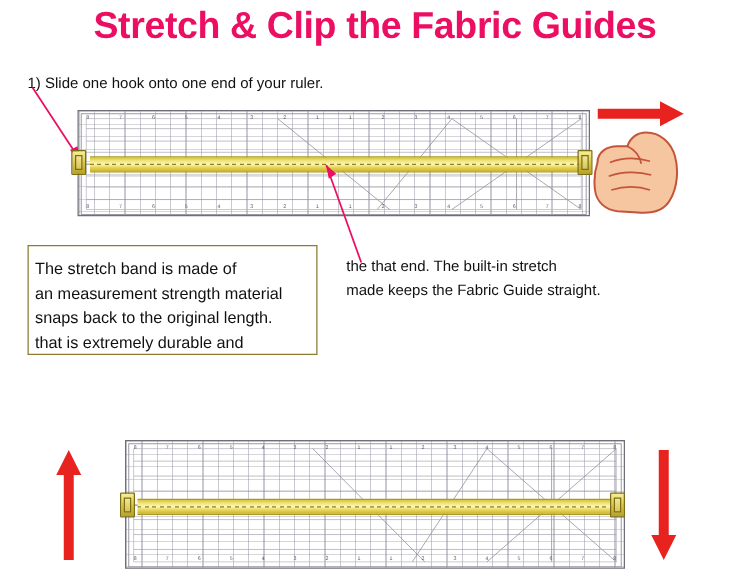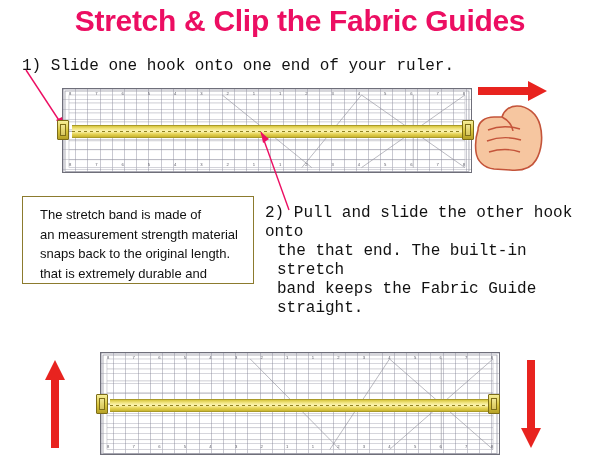--- a/index.html
+++ b/index.html
@@ -31,40 +31,39 @@
     font-size: 30px;
     font-weight: bold;
     color: #ec0e62;
     letter-spacing: -0.3px;
     white-space: nowrap;
   }
 
   
   .step-text {
     position: absolute;
-    font-size: 16px;
+    font-size: 12px;
     line-height: 19px;
     color: #111111;
-    font-family: Liberation Mono, monospace;
   }
   .step1 { left: 22px; top: 57px; }
   .step2 { left: 265px; top: 204px; width: 330px; }
   .step3 { left: 108px; top: 307px; width: 400px; text-align: center; }
 
   
   .callout {
     position: absolute;
     left: 22px;
     top: 196px;
     width: 232px;
     height: 88px;
     border: 1px solid #8c7b2e;
     background: #ffffff;
     box-sizing: border-box;
-    padding: 8px 10px 8px 17px;
+    padding: 8px 10px 8px 5px;
     font-size: 13px;
     line-height: 19.5px;
     color: #111111;
   }
 
   
   .ruler {
     position: absolute;
     box-sizing: border-box;
     border: 1px solid #6f6f7a;
@@ -289,23 +288,22 @@
     <div>snaps back to the original length.</div>
     <div>that is extremely durable and</div>
   </div>
 
   <svg class="leader" id="leader-2" viewBox="0 0 40 85">
     <path d="M34,82 L6,4" stroke="#ec0e62" stroke-width="1.4" fill="none"></path>
     <path d="M6,4 L8,15 L14,11 Z" fill="#ec0e62"></path>
   </svg>
 
   <div class="step-text step2">
-    <div>2) Pull and slide the other hook onto</div>
     <div style="padding-left:12px">the that end. The built-in stretch</div>
-    <div style="padding-left:12px">band keeps the Fabric Guide straight.</div>
+    <div style="padding-left:12px">made keeps the Fabric Guide straight.</div>
   </div>
 
 
   <svg class="arrow" id="arrow-up" viewBox="0 0 22 88">
     <path d="M11,0 L21,20 L15,20 L15,88 L7,88 L7,20 L1,20 Z" fill="#e8231f"></path>
   </svg>
   <svg class="arrow" id="arrow-down" viewBox="0 0 22 88">
     <path d="M11,88 L21,68 L15,68 L15,0 L7,0 L7,68 L1,68 Z" fill="#e8231f"></path>
   </svg>
 

